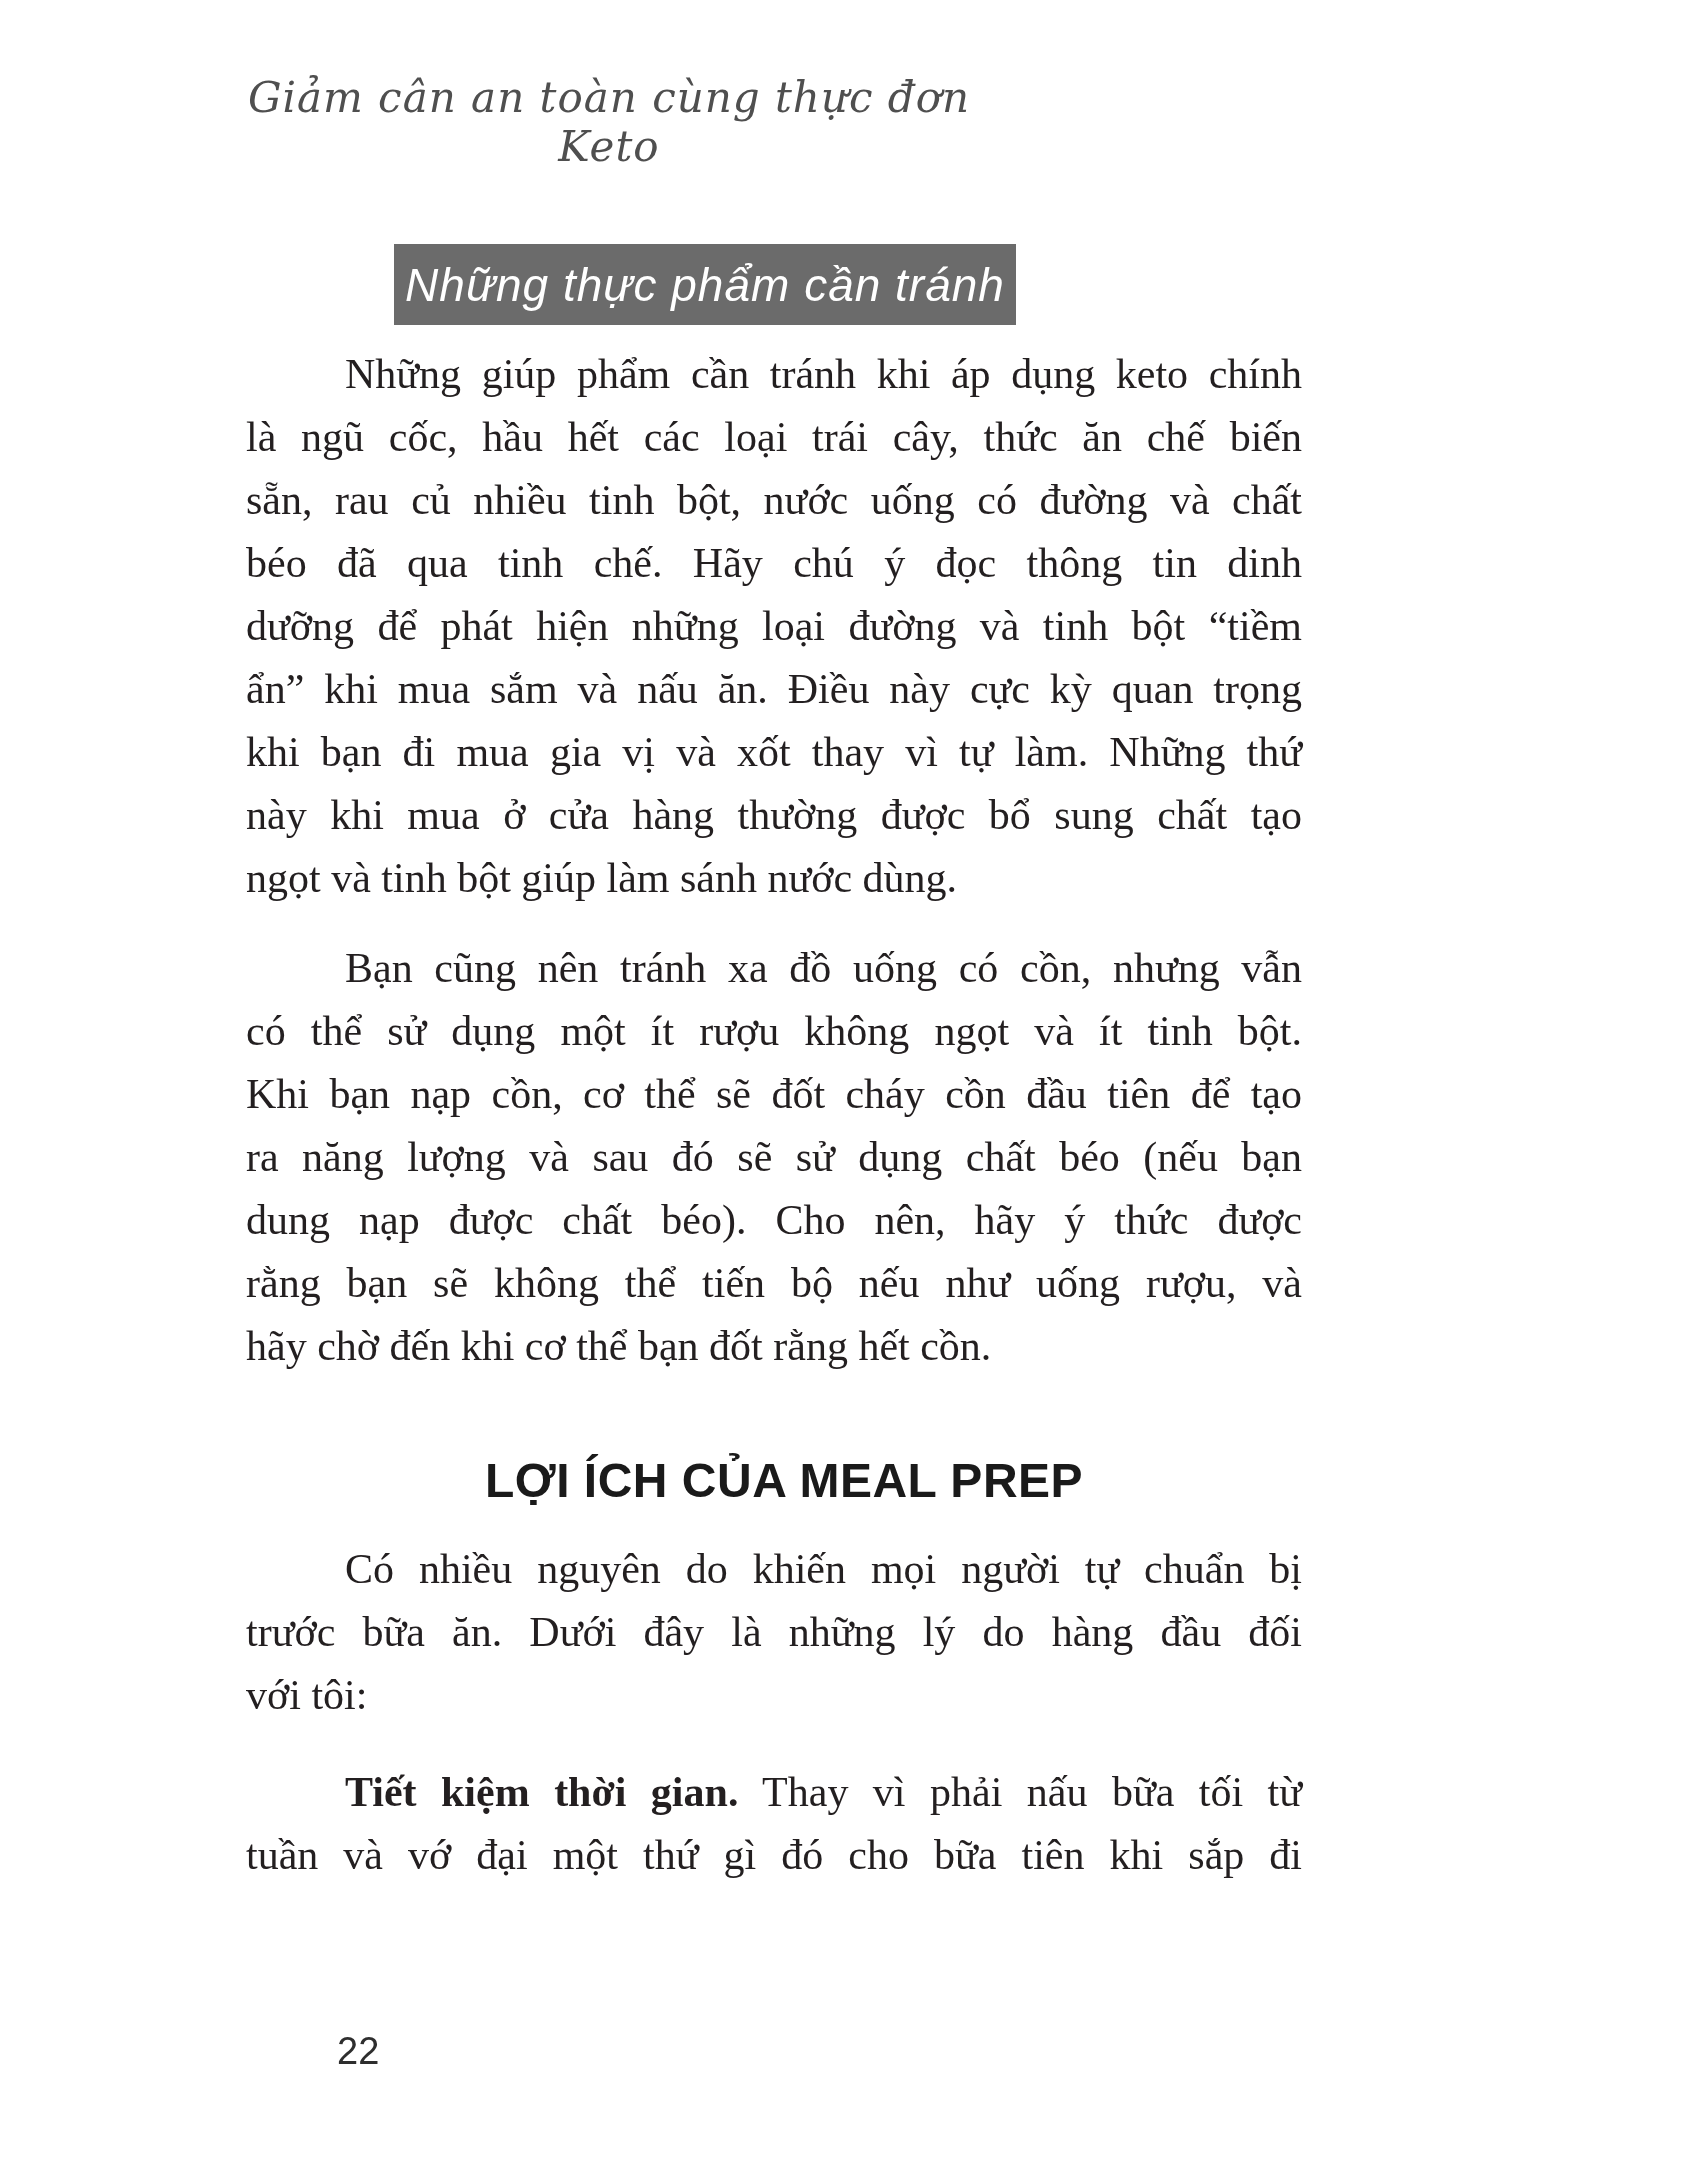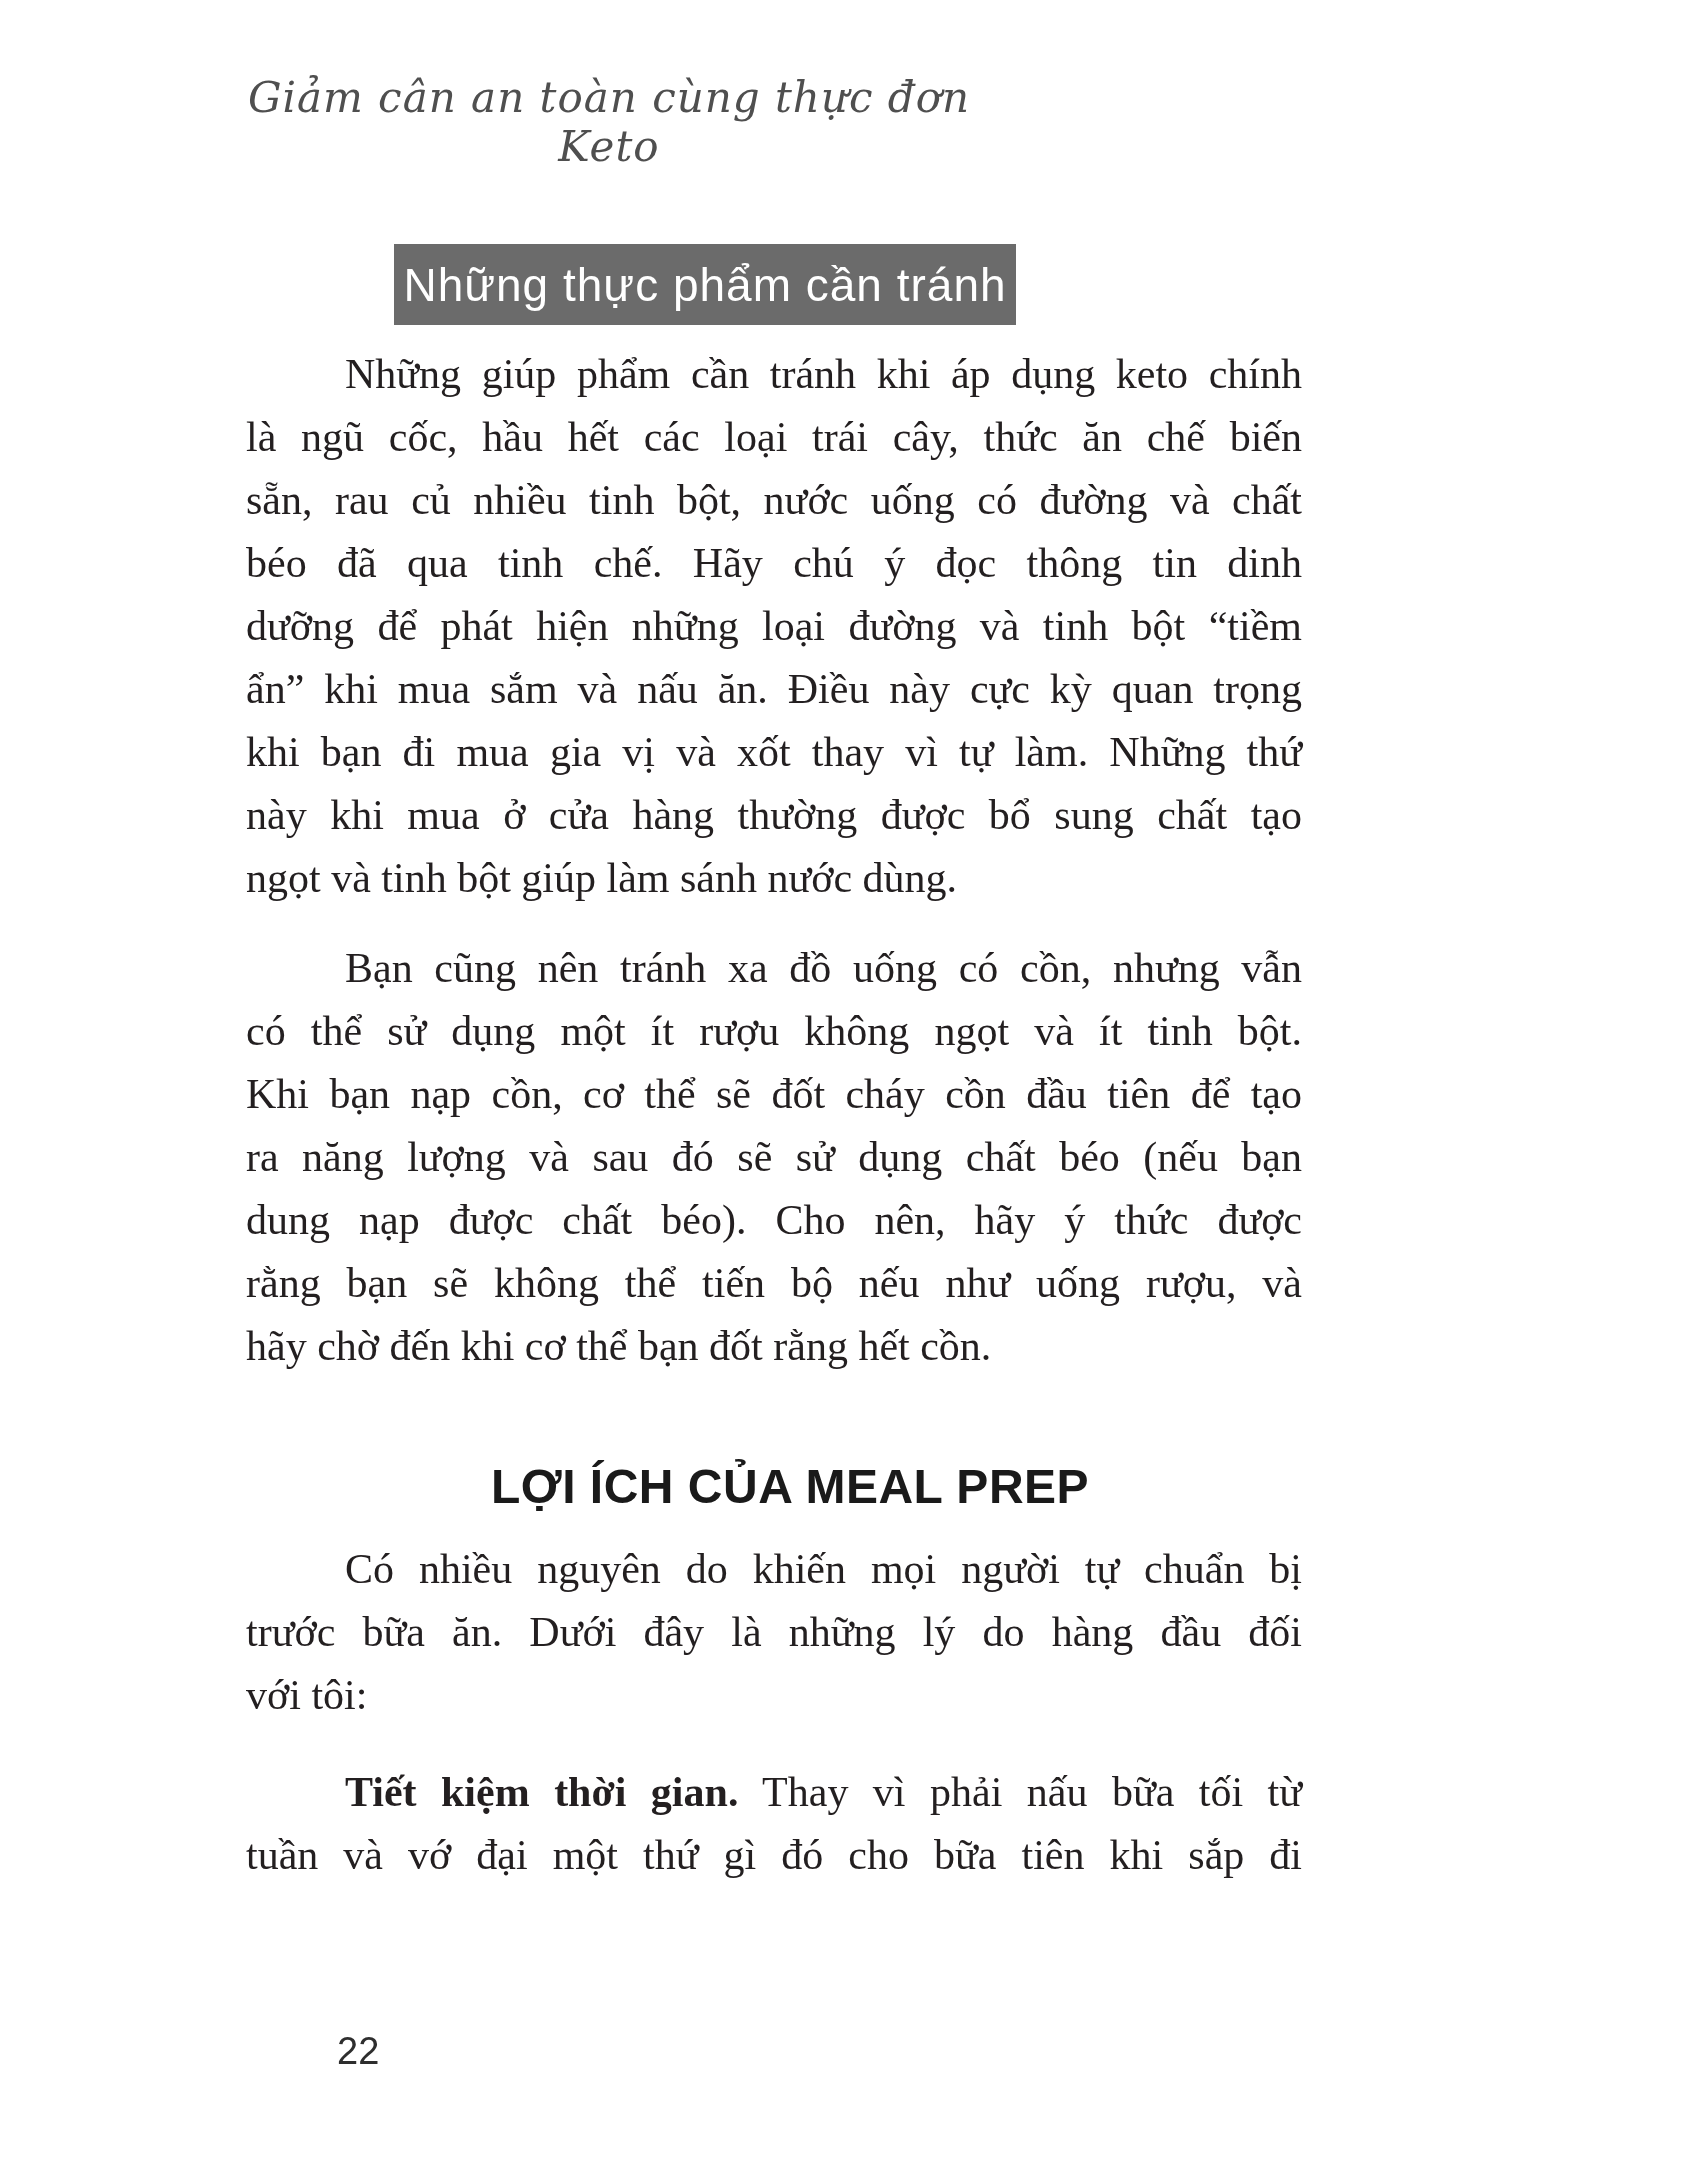--- a/index.html
+++ b/index.html
@@ -33,20 +33,21 @@
     height: 81px;
     background: #6b6b6b;
     display: flex;
     align-items: center;
     justify-content: center;
     font-family: "Liberation Sans", sans-serif;
     font-weight: 300;
     font-size: 46px;
     color: #ffffff;
     letter-spacing: 1px;
+    font-style: italic;
   }
   .para {
     position: absolute;
     left: 246px;
     width: 1056px;
     font-size: 42px;
     line-height: 63px;
   }
   .p1 { top: 343px; }
   .p2 { top: 937px; }
@@ -54,21 +55,21 @@
   .p4 { top: 1761px; }
   .line { text-align: justify; text-align-last: left; }
   .line.just { text-align-last: justify; }
   .line.indent { padding-left: 99px; }
   .line b { font-weight: bold; }
   .heading2 {
     position: absolute;
     left: 246px;
     top: 1443px;
     width: 1056px;
-    margin: 16px;
+    margin: 10px;
     text-align: center;
     font-family: "Liberation Sans", sans-serif;
     font-weight: bold;
     font-size: 48px;
     color: #1a1a1a;
     letter-spacing: 0.5px;
   }
   .page-number {
     position: absolute;
     left: 337px;

